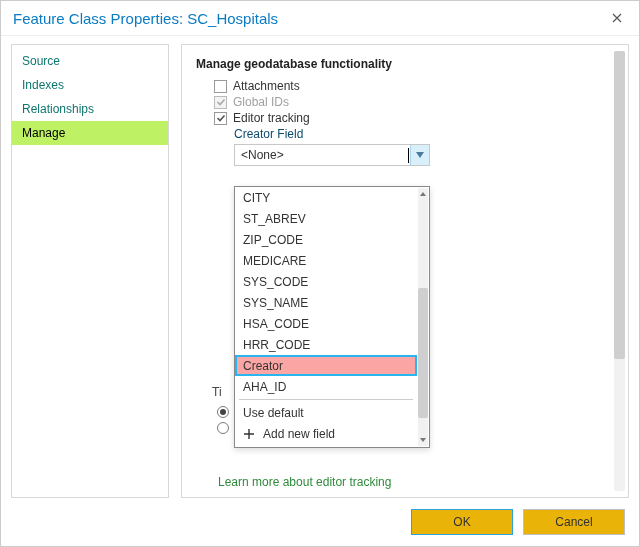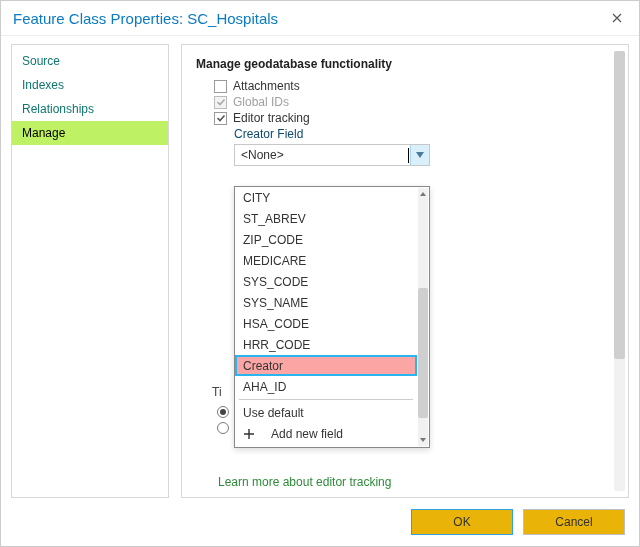--- a/index.html
+++ b/index.html
@@ -214,21 +214,21 @@
     height: 1px;
     background: #ccc;
     margin: 2px 4px;
   }
   .dd-bold {
     font-weight: 400;
   }
   .dd-add {
     display: flex;
     align-items: center;
-    gap: 16px;
+    gap: 8px;
     padding: 4px 8px 6px 8px;
     color: #333;
   }
   .dd-add .plus {
     width: 12px; height: 12px;
     display: flex; align-items: center; justify-content: center;
   }
 
   .behind {
     position: absolute;

